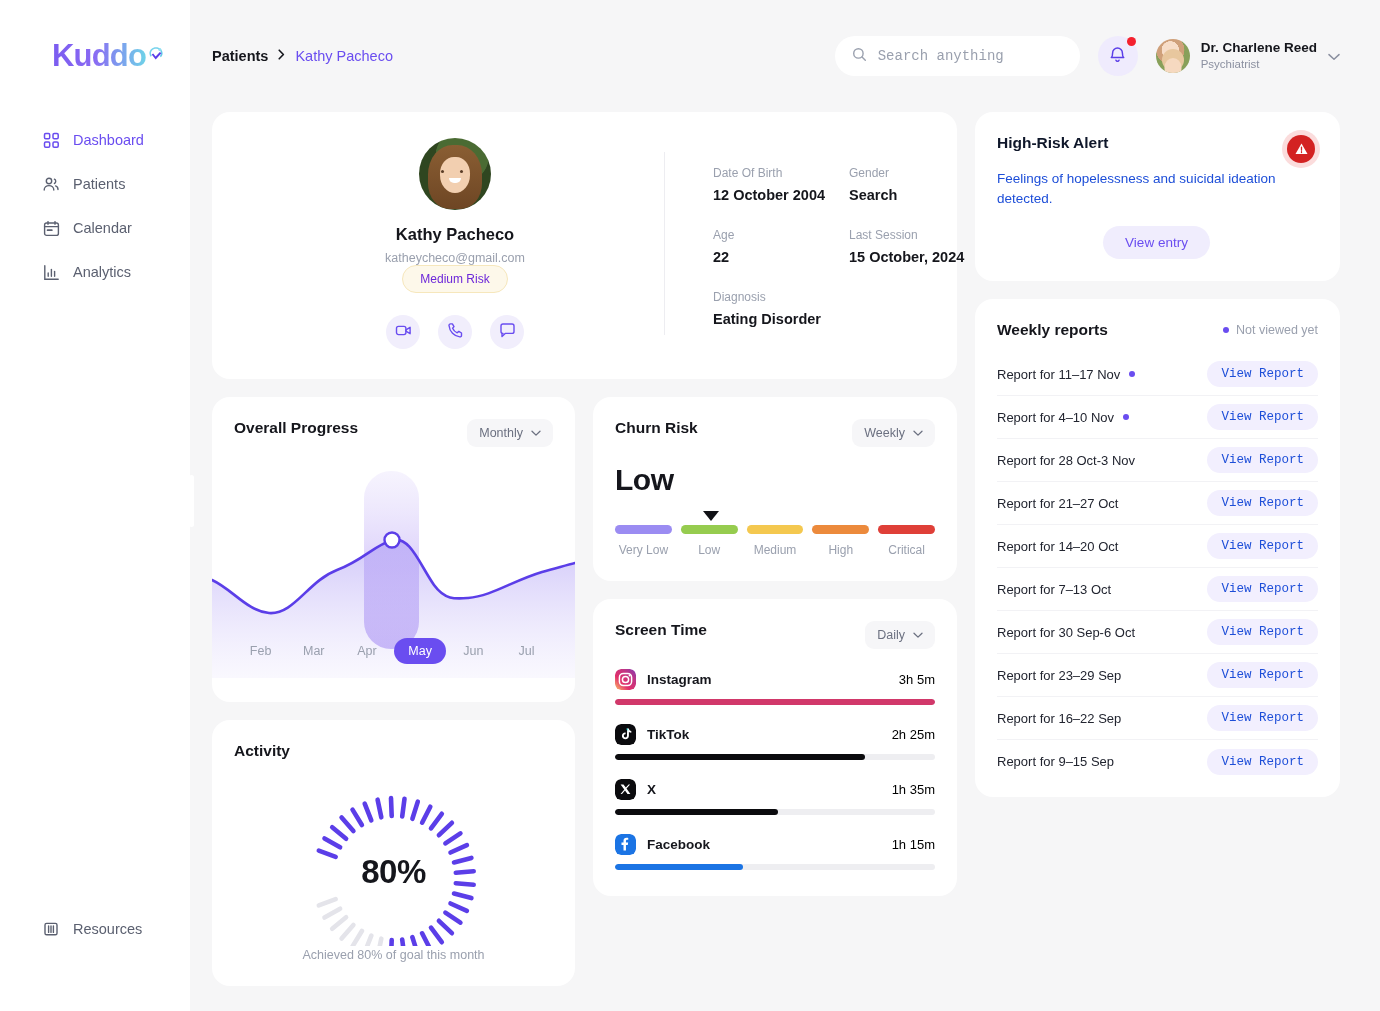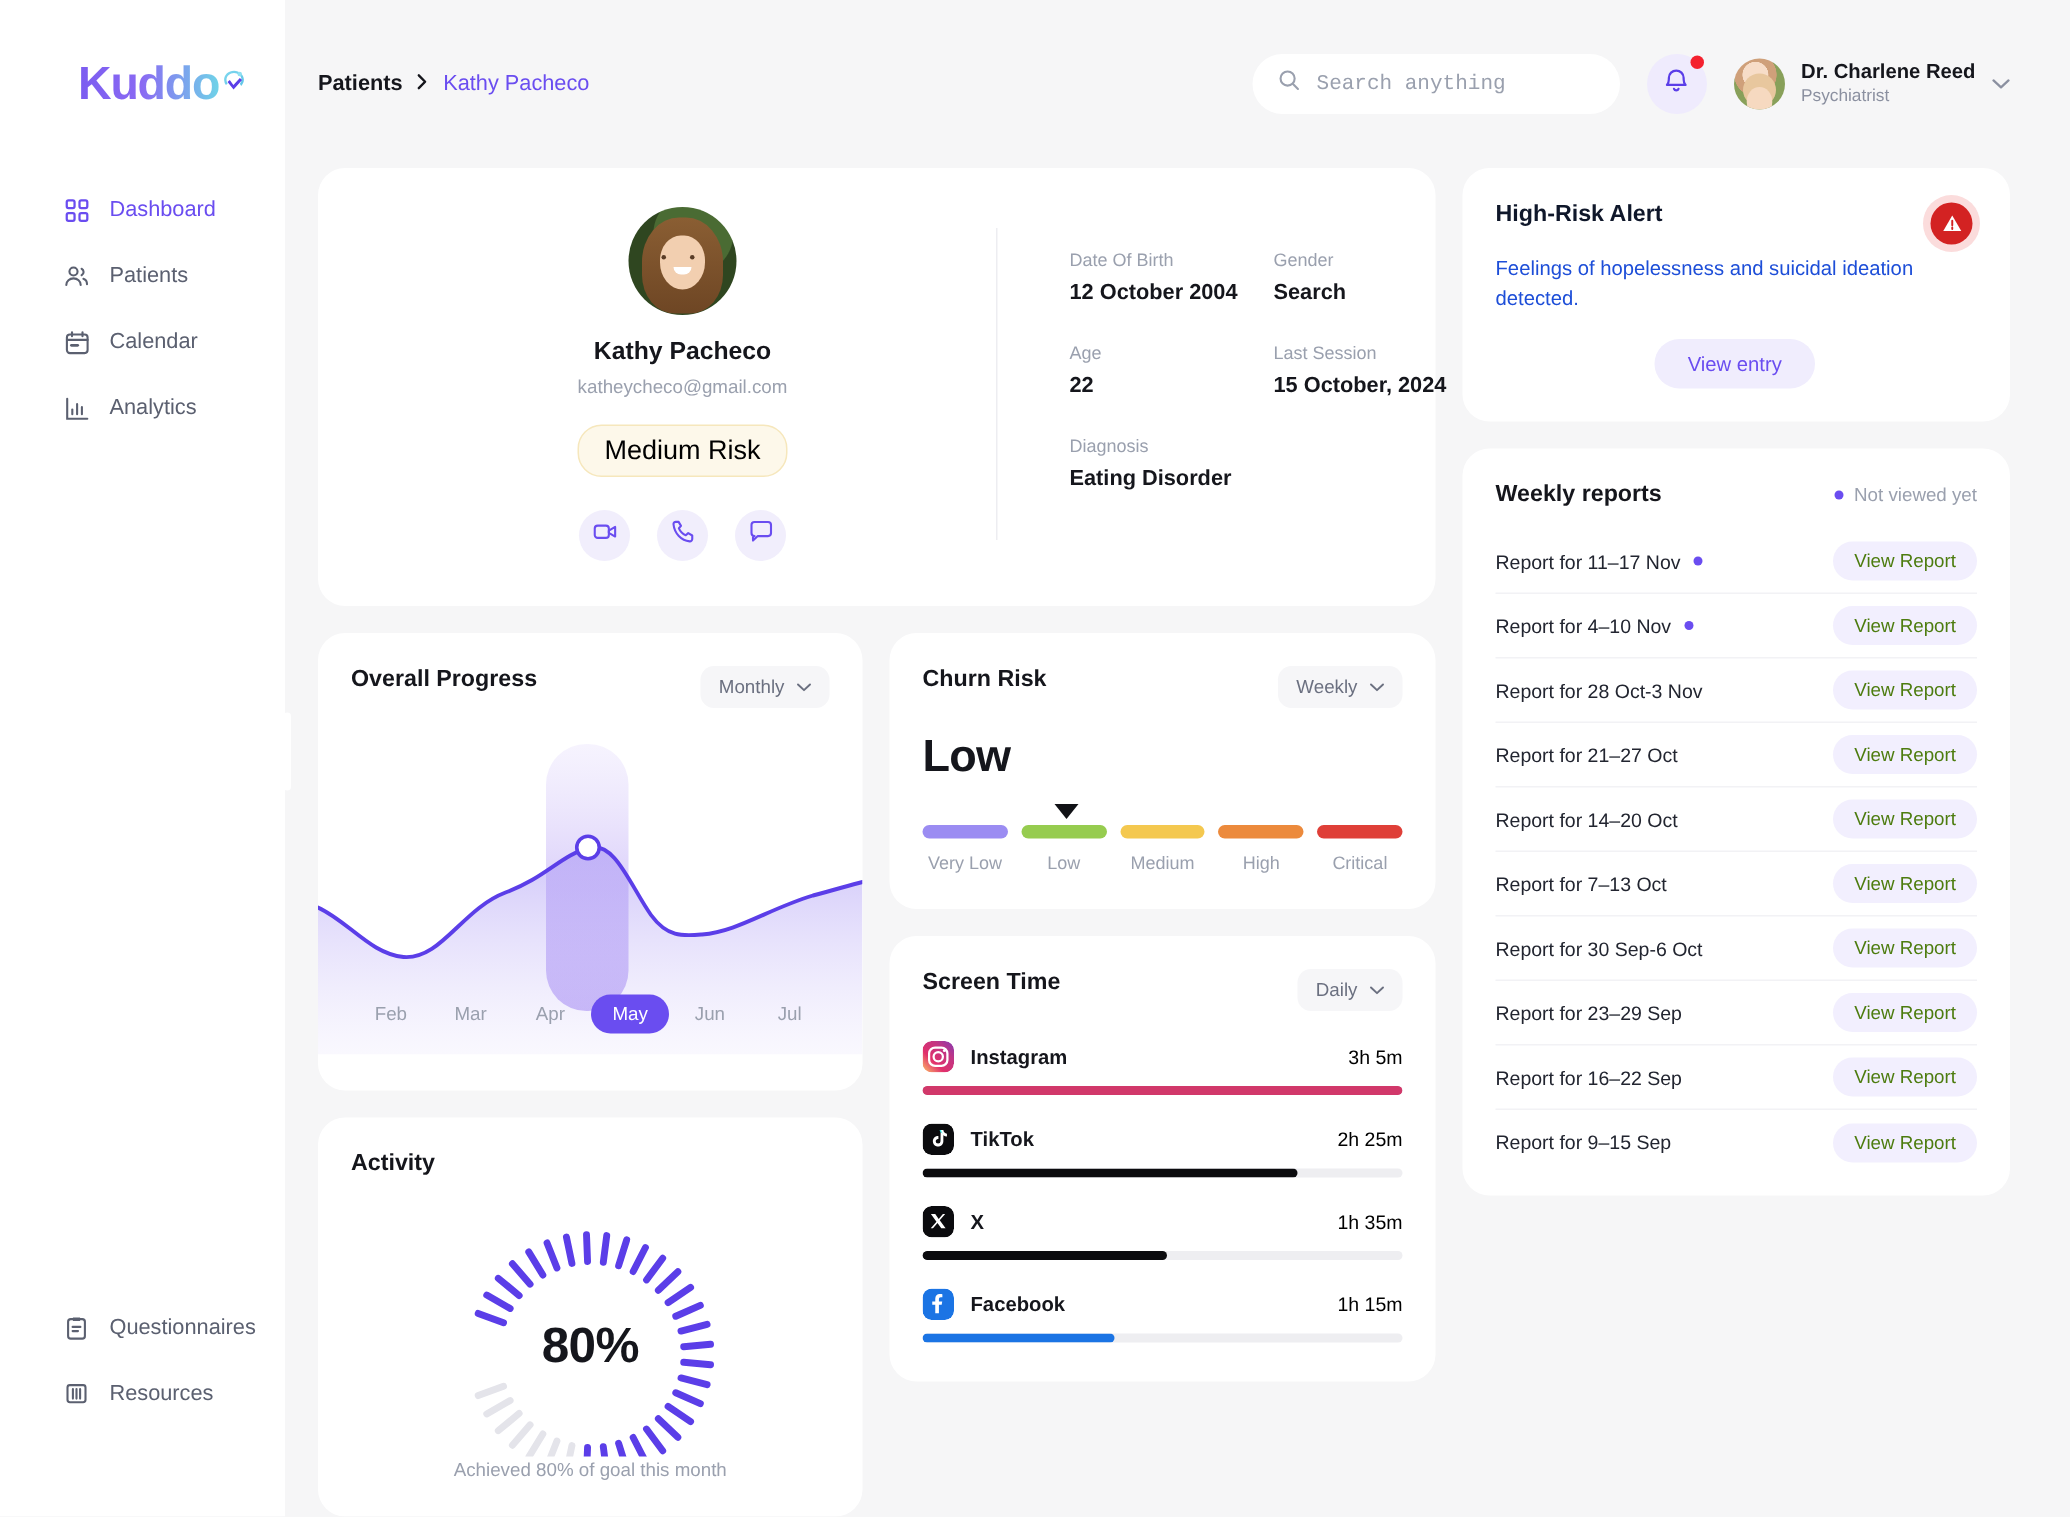--- a/index.html
+++ b/index.html
@@ -129,23 +129,23 @@
   .pc-avatar .eye { position:absolute; width:3px; height:3px; border-radius:50%; background:#5a3d27; top:44%; }
   .pc-avatar .eye.l { left: 31%; }
   .pc-avatar .eye.r { left: 57%; }
   .pc-avatar .mouth {
     position:absolute; left:50%; top:56%; transform:translateX(-50%);
     width: 12px; height: 5px; border-radius: 0 0 9px 9px; background:#fff;
   }
   .pc-name { margin-top: 15px; font-size: 16.5px; font-weight: 700; color: #15161c; }
   .pc-mail { margin-top: 7px; font-size: 12.5px; color: #9aa0ae; }
   .risk-pill {
-    margin-top: 18px; padding: 6px 17px; border-radius: 16px;
+    margin-top: 0; padding: 6px 17px; border-radius: 16px;
     background: #fdf8ea; border: 1px solid #f6e7bc;
-    font-size: 18px; color: #000000; font-weight: 500;
+    font-size: 12px; color: #6d28d9; font-weight: 500;
   }
   .pc-actions { margin-top: 22px; display: flex; gap: 18px; }
   .act-btn {
     width: 34px; height: 34px; border-radius: 50%; background: #f1eefc;
     display: flex; align-items: center; justify-content: center; cursor: pointer;
   }
 
   .pc-divider { width: 1px; background: #ededf1; margin: 14px 0 14px 0; flex: 0 0 1px; }
 
   .pc-right { flex: 1; padding: 28px 0 0 48px; }
@@ -236,23 +236,23 @@
   .dot-purple { width: 6px; height: 6px; border-radius: 50%; background: #6a4df0; flex:0 0 6px; }
   .rep-list { margin-top: 14px; }
   .rep-row {
     display: flex; align-items: center; height: 43px;
     border-bottom: 1px solid #f2f2f5;
   }
   .rep-row:last-child { border-bottom: none; }
   .rep-label { font-size: 13px; color: #222530; }
   .rep-dot { margin-left: 9px; }
   .rep-btn {
-    margin-left: auto; background: #f2effe; color: #4d7c0f;
+    margin-left: auto; background: #f2effe; color: #1d4ed8;
     font-size: 12.5px; border-radius: 14px; padding: 6px 14px; cursor: pointer;
-    border: none; font-family: Liberation Sans, sans-serif; white-space: nowrap;
+    border: none; font-family: Liberation Mono, monospace; white-space: nowrap;
   }
 </style>
 </head>
 <body>
 
 <div class="app">
 
   <aside class="sidebar">
     <div class="logo-wrap">
       <div class="logo">
@@ -318,31 +318,20 @@
             <path d="M5.2 12.2V9"></path>
               <path d="M8.4 12.2V5.4"></path>
               <path d="M11.6 12.2V7.4"></path>
           </svg>
         </span>
         <span>Analytics</span>
       </div>
     </nav>
 
     <nav class="nav-bottom">
-      <div class="nav-item">
-        <span class="ico">
-          <svg width="16" height="17" viewBox="0 0 16 17" fill="none" stroke="#5b6070" stroke-width="1.4" stroke-linecap="round">
-            <rect x="2.4" y="2.4" width="11.2" height="13" rx="1.8"></rect>
-            <path d="M5.6 1.4h4.8v2.2H5.6z" fill="#5b6070" stroke="none"></path>
-            <path d="M5.4 7.6h5.2"></path>
-              <path d="M5.4 10.4h3.6"></path>
-          </svg>
-        </span>
-        <span>Questionnaires</span>
-      </div>
       <div class="nav-item">
         <span class="ico">
           <svg width="16" height="16" viewBox="0 0 16 16" fill="none" stroke="#5b6070" stroke-width="1.4" stroke-linecap="round">
             <rect x="2" y="2.4" width="12" height="11.4" rx="1.6"></rect>
             <path d="M5.6 5v6.4"></path>
               <path d="M8 5v6.4"></path>
               <path d="M10.4 5v6.4"></path>
           </svg>
         </span>
         <span>Resources</span>

